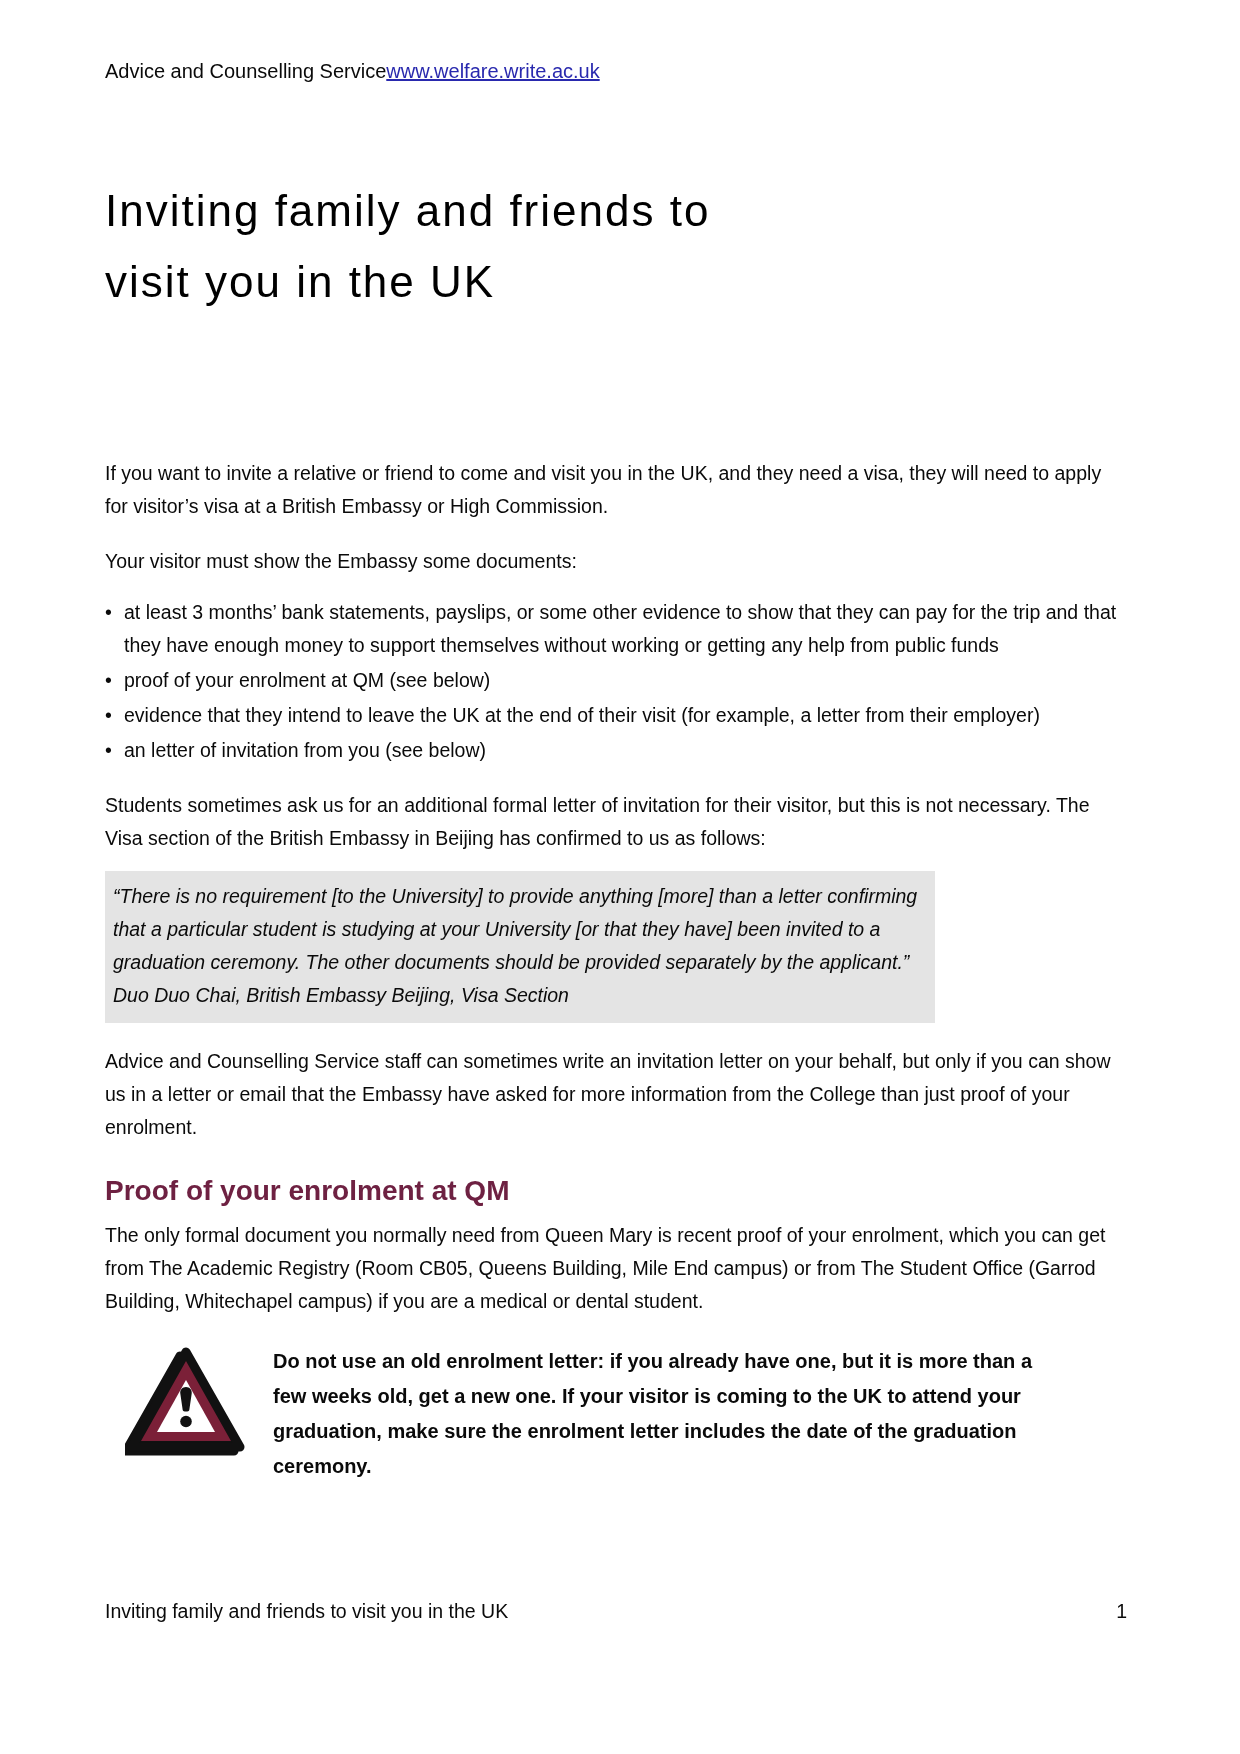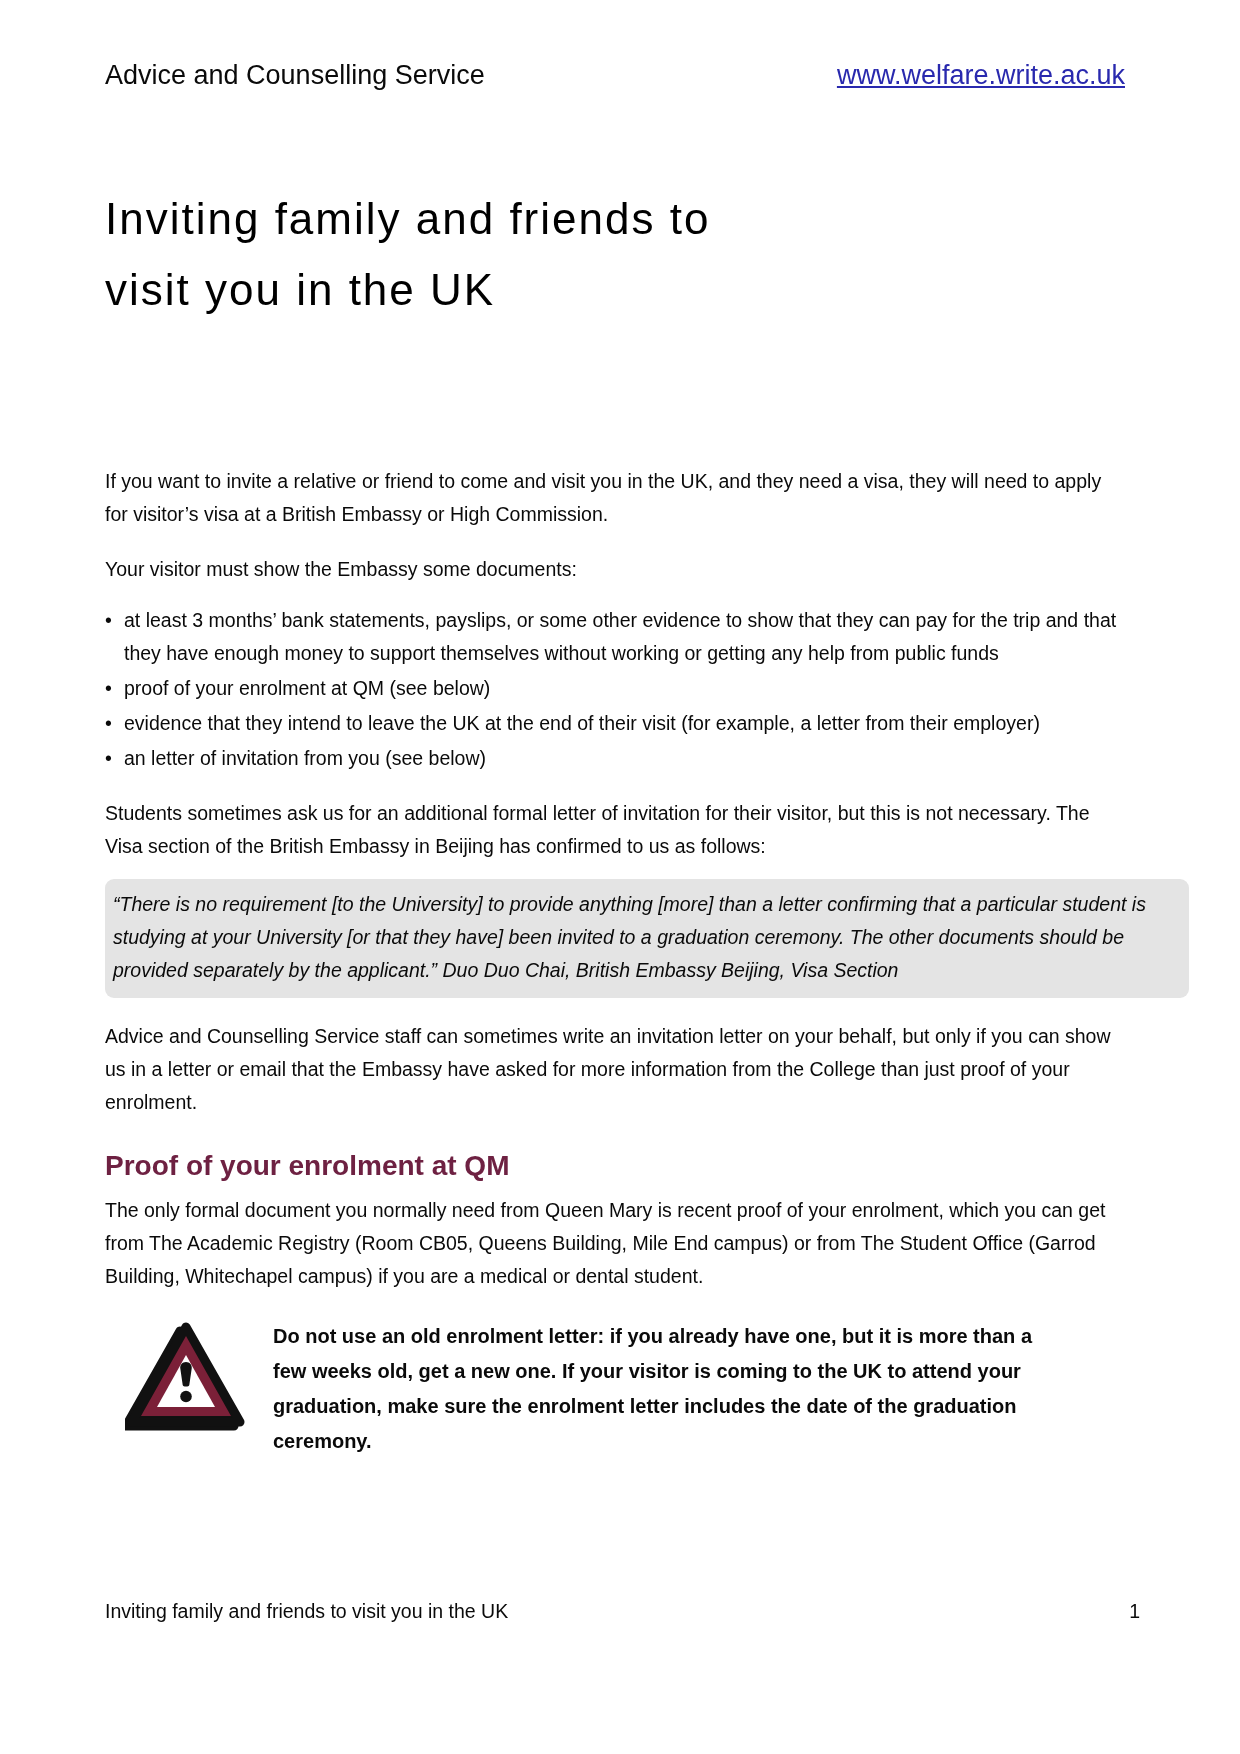--- a/index.html
+++ b/index.html
@@ -13,23 +13,23 @@
     font-family: "Liberation Sans", sans-serif;
     color: #0a0a0a;
     overflow: hidden;
   }
   .content {
     padding: 60px 115px 0 105px;
   }
   
   .doc-header {
     display: flex;
-    justify-content: space-between;
+    justify-content: flex-start;
     align-items: baseline;
-    font-size: 27px;
+    font-size: 20px;
   }
   .doc-header a {
     color: #2929ae;
     text-decoration: underline;
   }
   
   .doc-title {
     margin-top: 92px;
     font-size: 44px;
     font-weight: 400;
@@ -55,22 +55,21 @@
     position: absolute;
     left: 0;
     top: 0;
   }
   .quote-block {
     margin-top: 16px;
     background: #e4e4e4;
     padding: 9px 10px 11px 8px;
     font-style: italic;
     line-height: 33px;
-    width: 1084px;
-    border-radius: 9px;
+    width: 830px;
   }
   .section-heading {
     margin-top: 30px;
     font-size: 28px;
     font-weight: 700;
     color: #6e2142;
   }
   .section-heading + .para { margin-top: 12px; }
   
   .warning-row {
@@ -87,21 +86,21 @@
     margin-left: 26px;
     font-weight: 700;
     font-size: 20px;
     line-height: 35px;
     max-width: 790px;
   }
   
   .doc-footer {
     position: absolute;
     left: 105px;
-    right: 100px;
+    right: 113px;
     top: 1600px;
     display: flex;
     justify-content: space-between;
     font-size: 19.5px;
   }
 </style>
 </head>
 <body>
 
 <div class="page">

